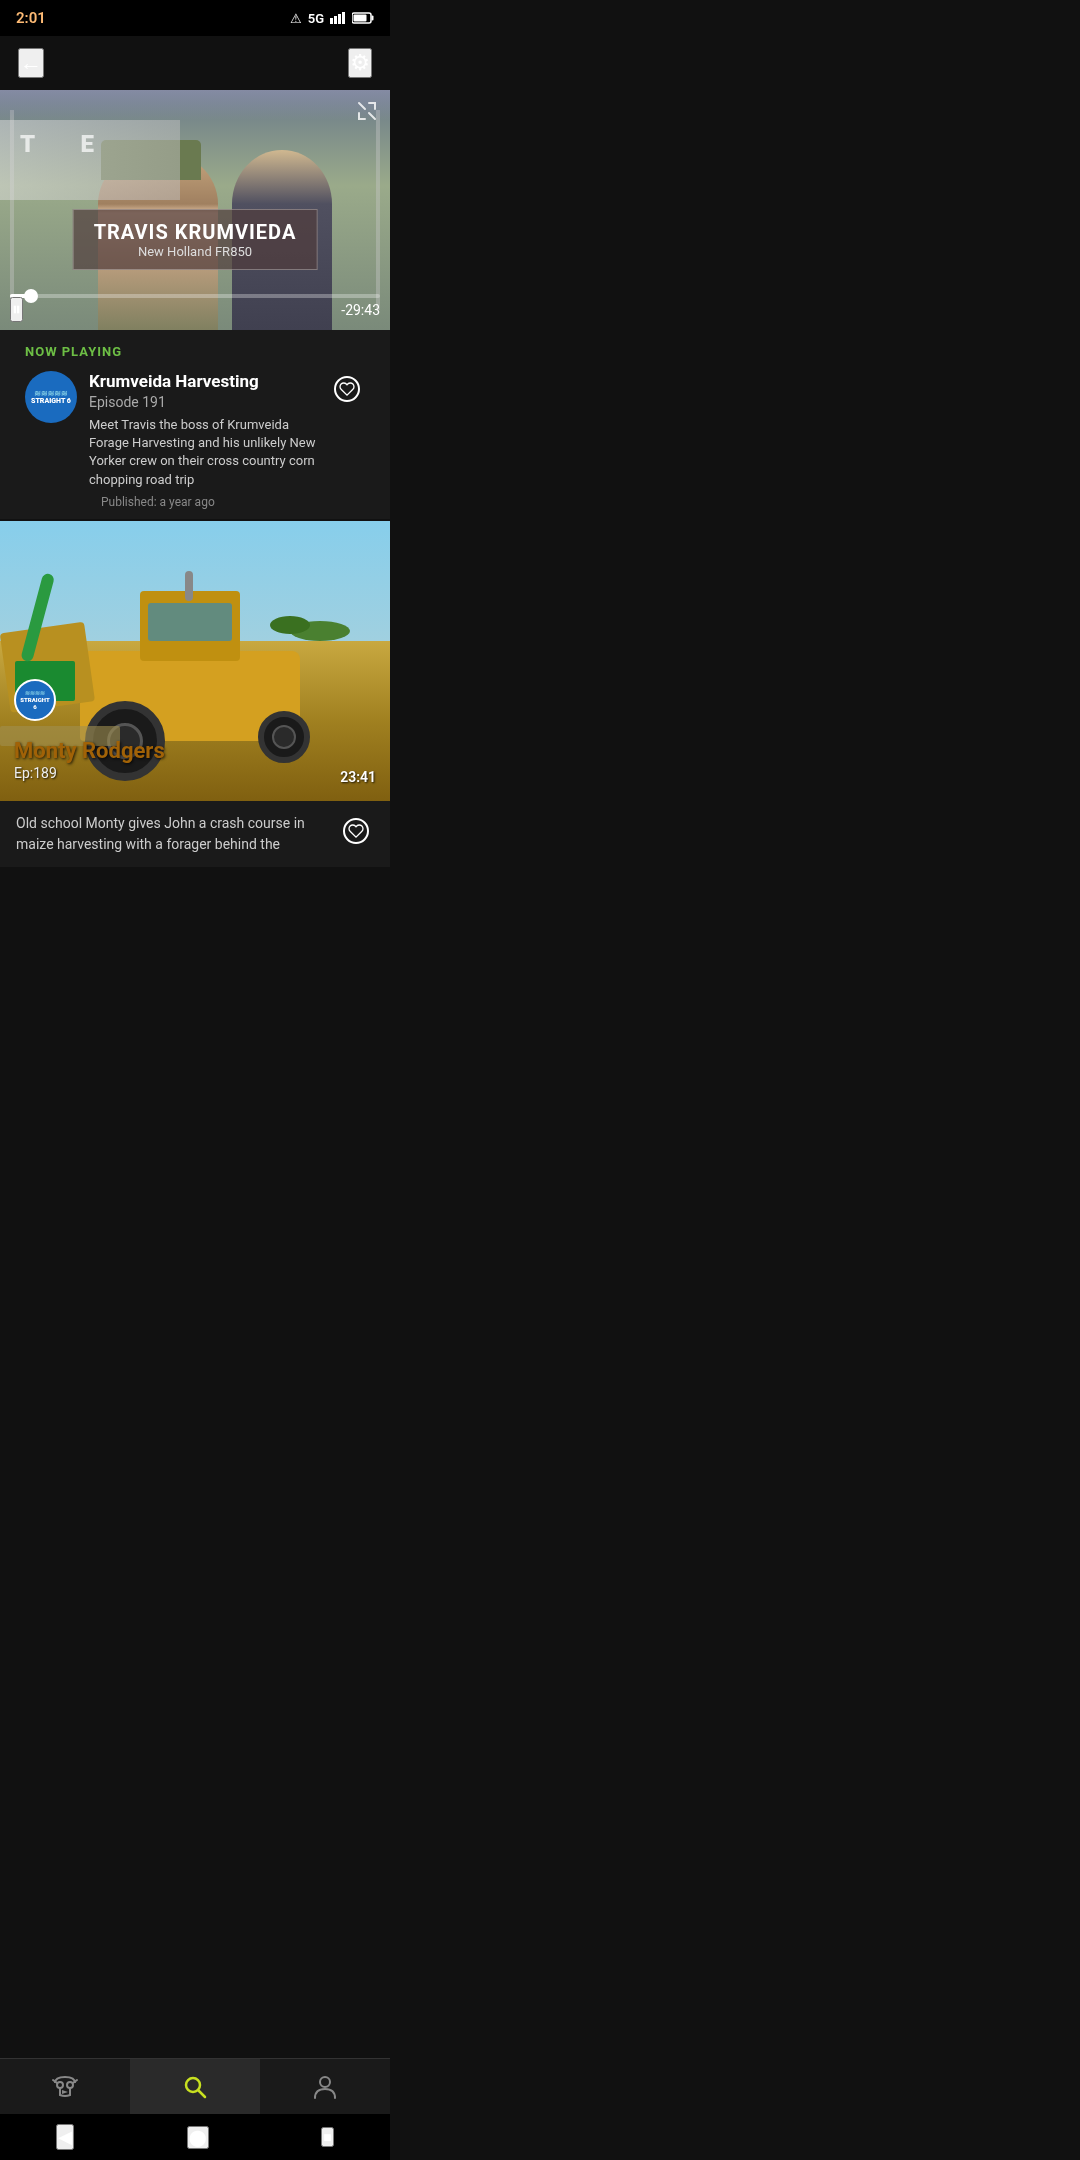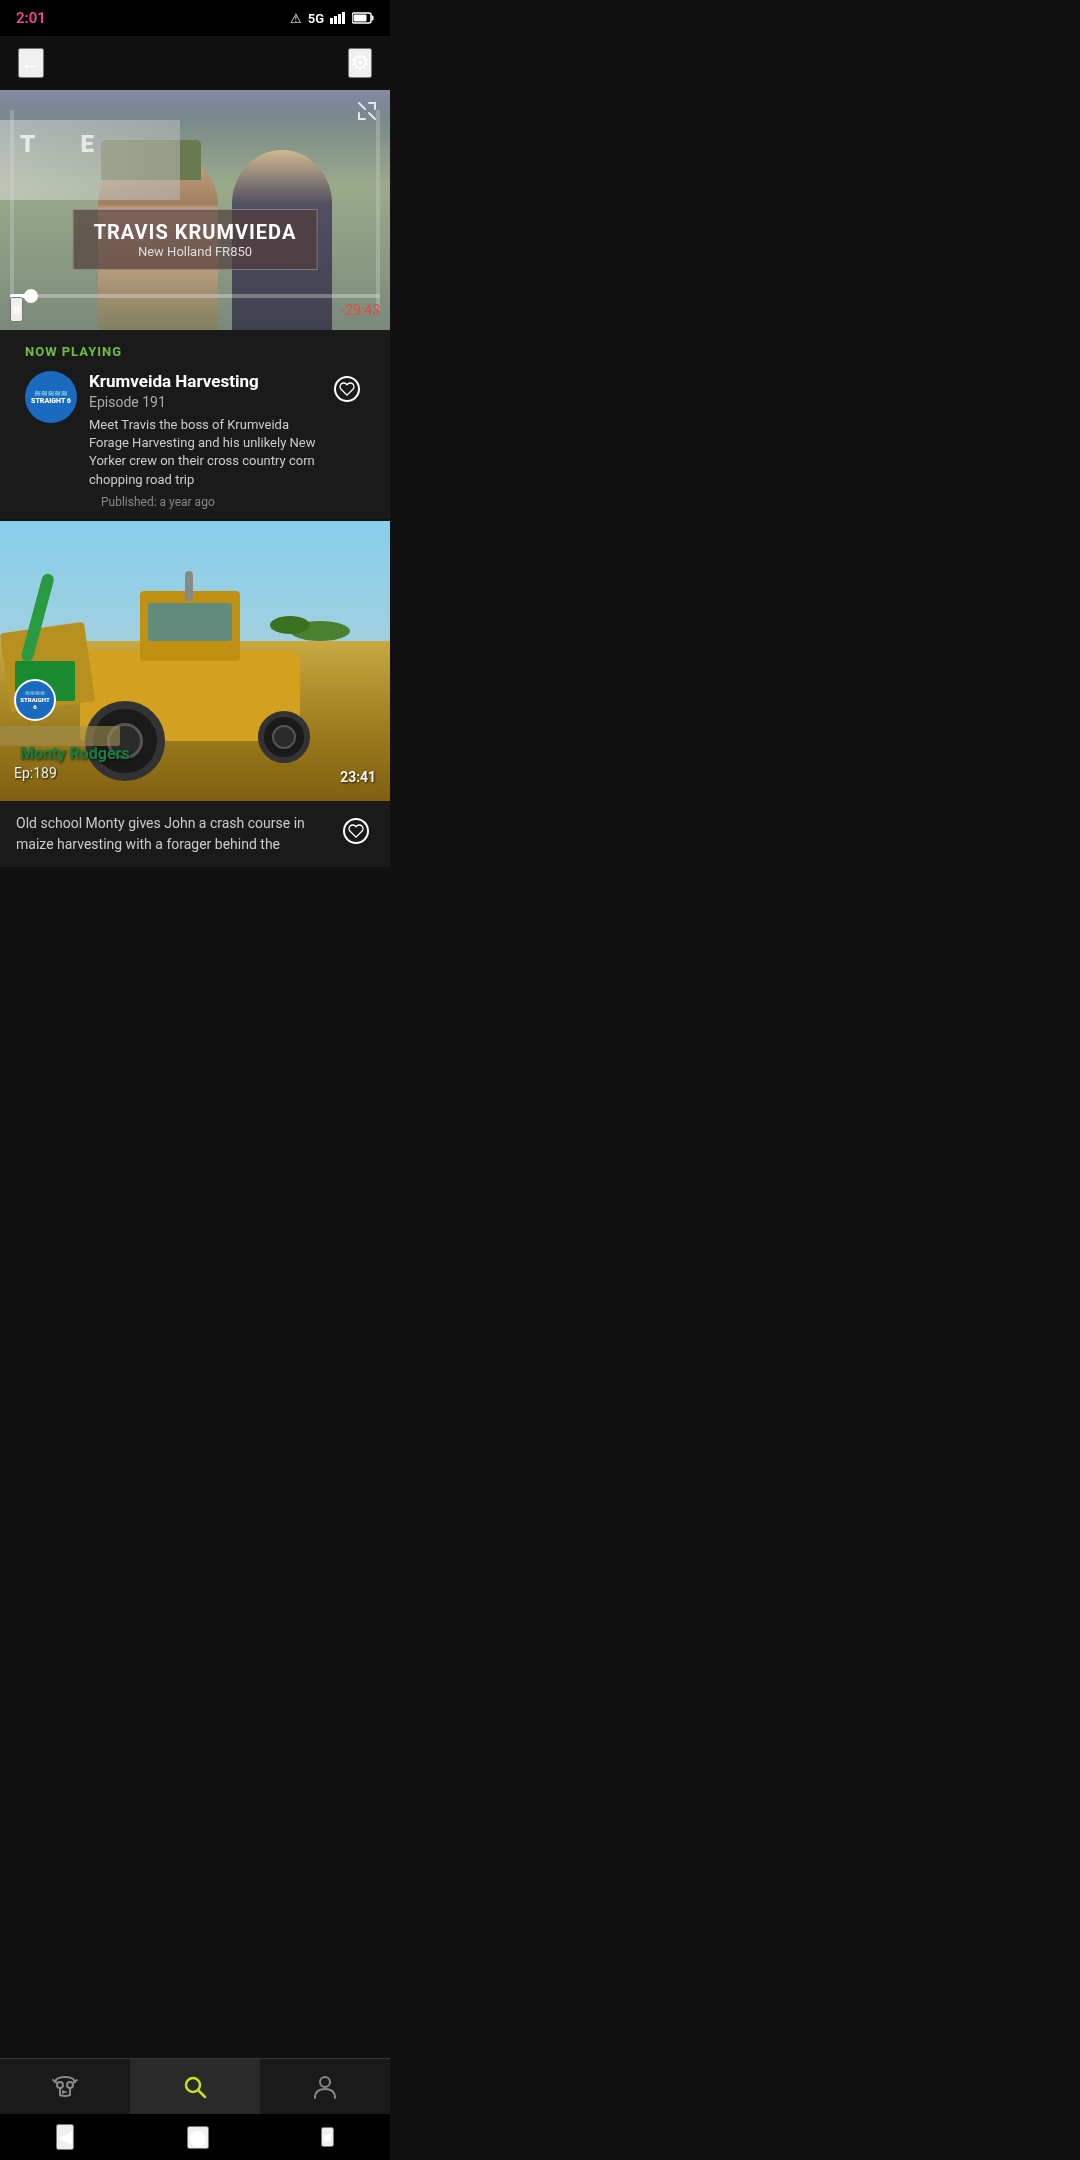--- a/index.html
+++ b/index.html
@@ -18,21 +18,21 @@
       background: #000;
       display: flex;
       justify-content: space-between;
       align-items: center;
       padding: 6px 16px;
       height: 36px;
     }
     .status-time {
       font-size: 15px;
       font-weight: 600;
-      color: #ec4899;
+      color: #fdba74;
     }
 
     
     .top-nav {
       background: #111;
       display: flex;
       justify-content: space-between;
       align-items: center;
       padding: 10px 18px;
       height: 54px;
@@ -131,21 +131,21 @@
       justify-content: space-between;
       align-items: center;
     }
     .play-pause-btn {
       font-size: 18px;
       color: #fff;
       cursor: pointer;
     }
     .time-remaining {
       font-size: 14px;
-      color: #ef4444;
+      color: #ffffff;
     }
 
     
     .now-playing-section {
       padding: 14px 25px 10px;
       background: #1a1a1a;
     }
     .now-playing-label {
       font-size: 13px;
       font-weight: 700;
@@ -253,26 +253,25 @@
       border: 2px solid #fff;
       z-index: 10;
     }
     .video-card-info {
       position: absolute;
       bottom: 20px;
       left: 14px;
       right: 14px;
     }
     .video-card-title {
-      font-size: 16px;
+      font-size: 22px;
       font-weight: 700;
-      color: #15803d;
+      color: #a16207;
       text-shadow: 1px 1px 3px rgba(0,0,0,0.8);
       margin-bottom: 2px;
-      margin-left: 6px;
     }
     .video-card-ep {
       font-size: 14px;
       color: #eee;
       text-shadow: 1px 1px 2px rgba(0,0,0,0.8);
     }
     .video-card-duration {
       position: absolute;
       bottom: 16px;
       right: 14px;

